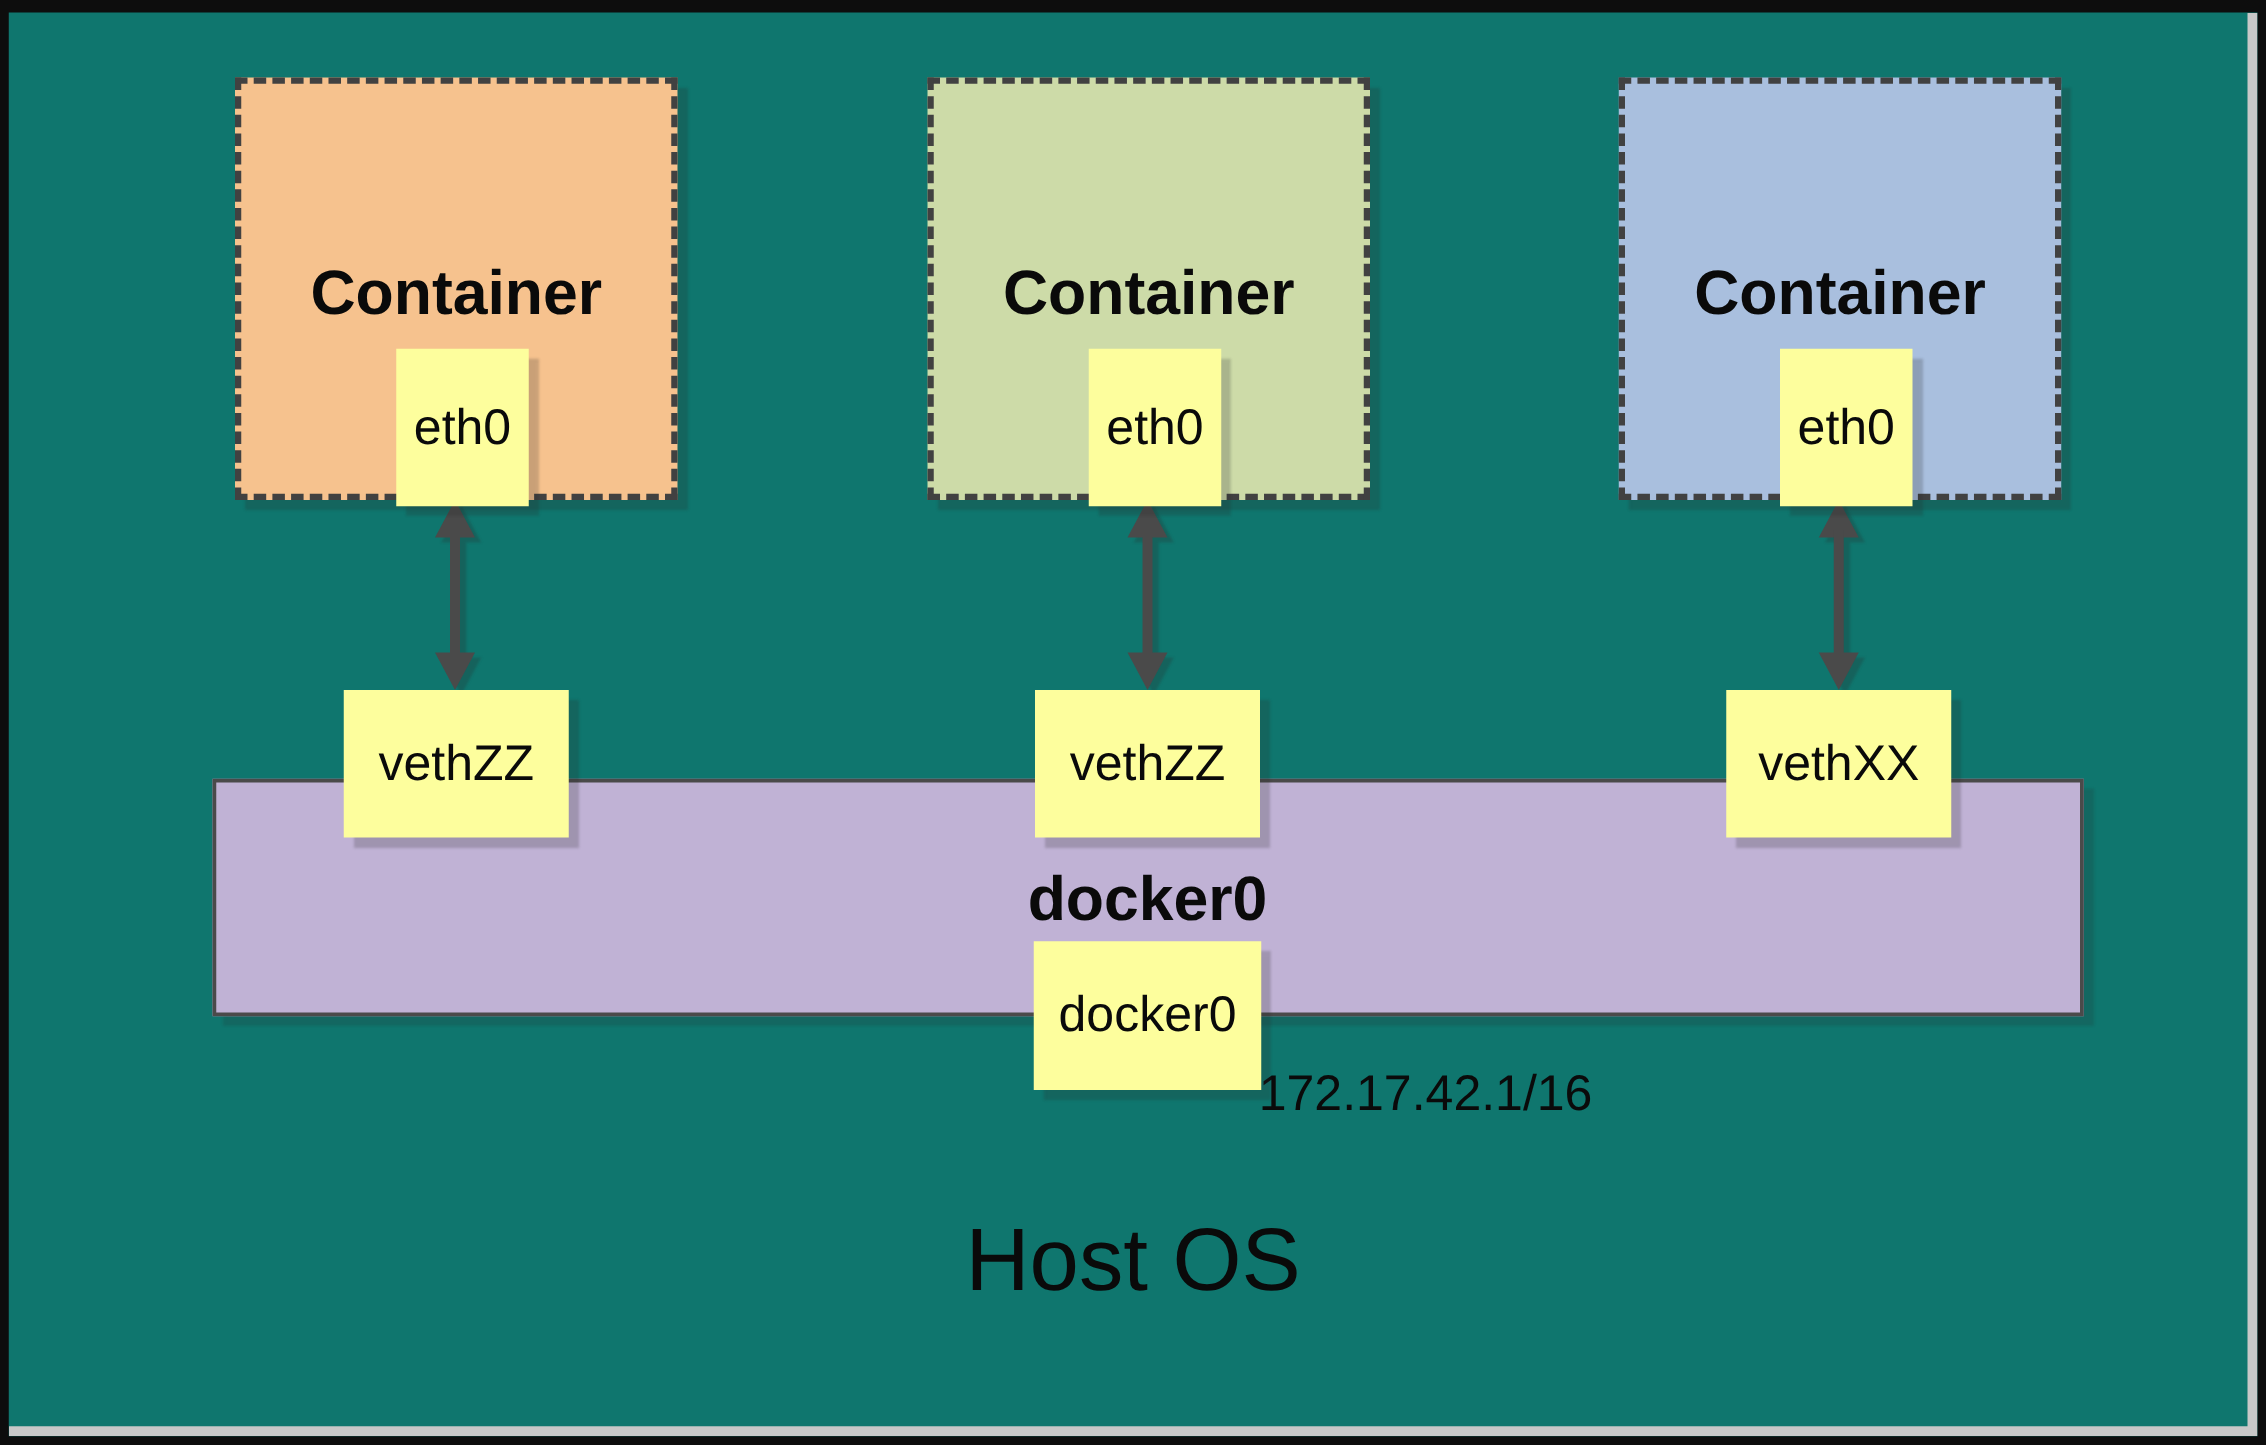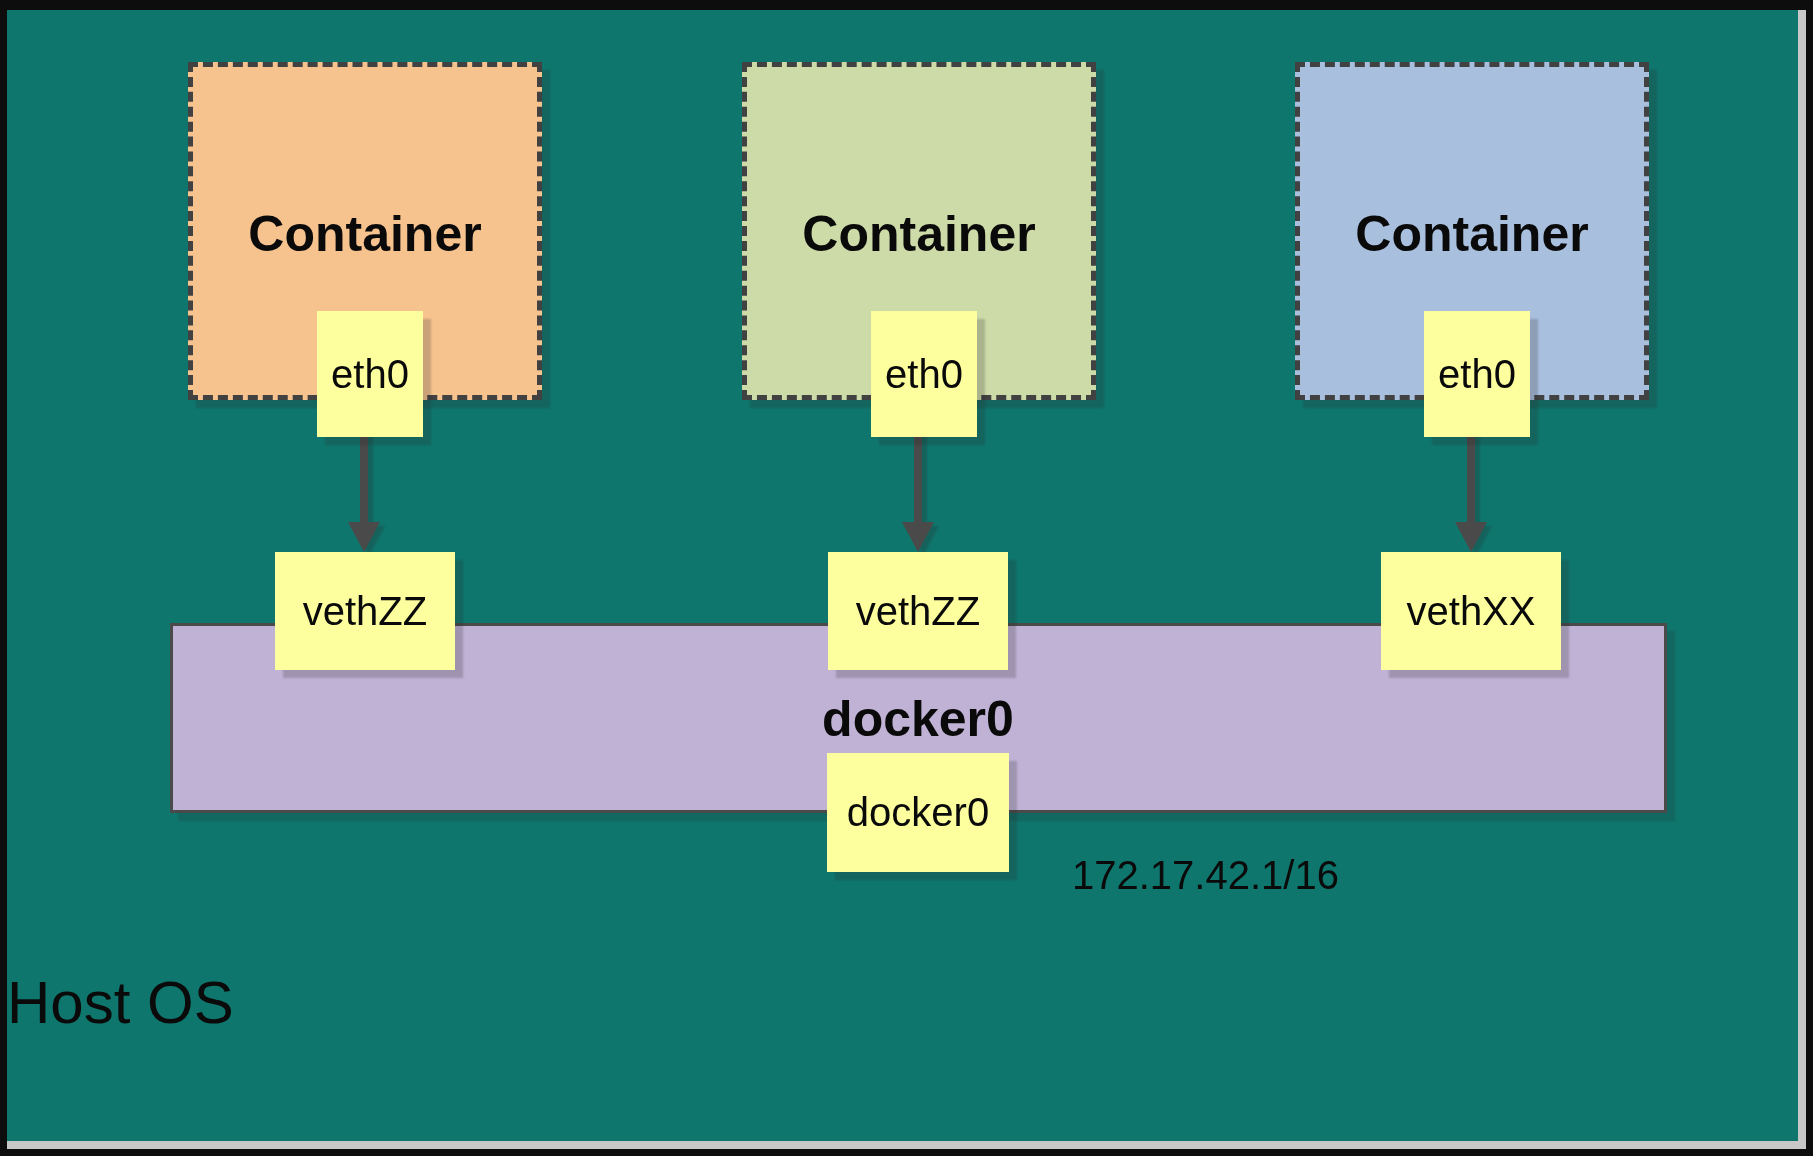--- a/index.html
+++ b/index.html
@@ -48,21 +48,20 @@
     font-size: 40px;
     box-shadow: 8px 8px 2px rgba(40,40,40,0.22);
   }
   .eth-box {
     position: absolute;
     left: 124px;
     top: 212px;
     width: 106px;
     height: 126px;
     z-index: 3;
-    margin-top: 32px;
   }
   .veth-box {
     position: absolute;
     top: 542px;
     width: 180px;
     height: 118px;
     z-index: 3;
   }
   .varrow {
     position: absolute;
@@ -123,33 +122,33 @@
   #bridge-iface-box {
     position: absolute;
     left: 820px;
     top: 743px;
     width: 182px;
     height: 119px;
     z-index: 3;
   }
   #bridge-ip {
     position: absolute;
-    left: 1065px;
+    left: 1000px;
     top: 843px;
     font-size: 40px;
     line-height: 1.1;
     z-index: 2;
   }
   #host-os-label {
     position: absolute;
     left: 0;
     top: 960px;
     width: 100%;
-    text-align: left;
-    font-size: 60px;
+    text-align: center;
+    font-size: 71px;
     line-height: 1.1;
   }
 </style>
 </head>
 <body>
 
 <div id="frame" style="background: #0f766e;">
 
   <div class="container-box" style="left: 181px; background: rgb(246, 194, 142);">
     <div class="container-label">Container</div>

